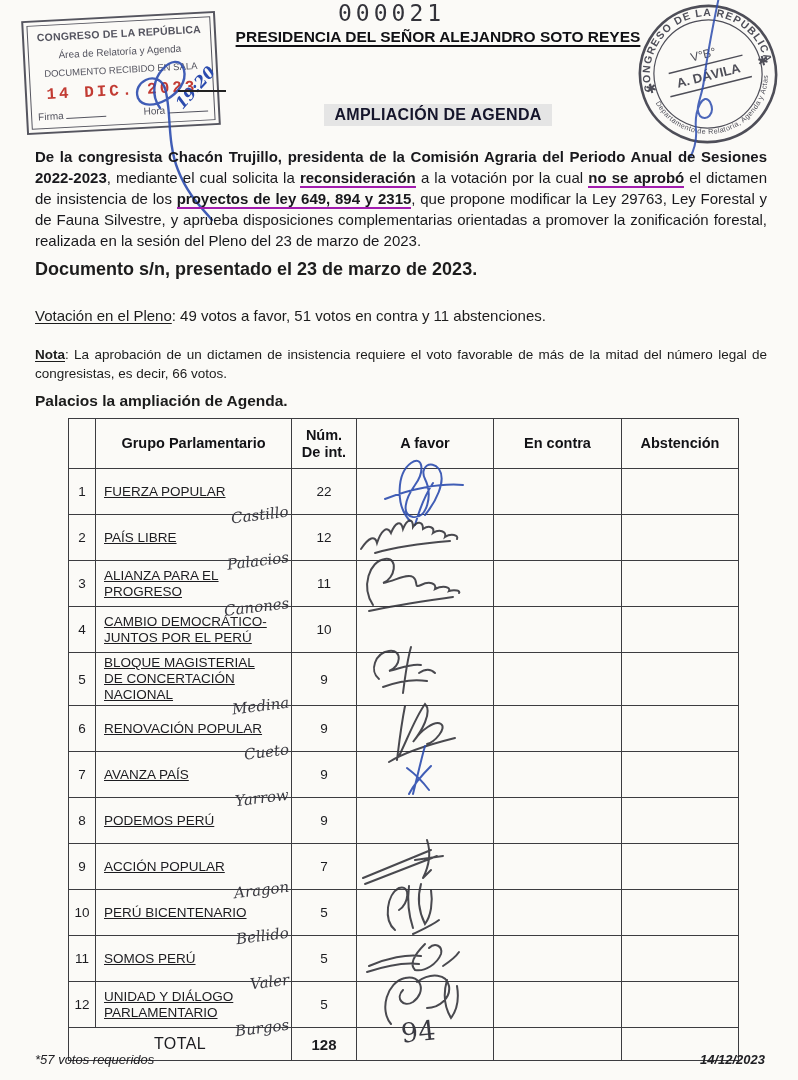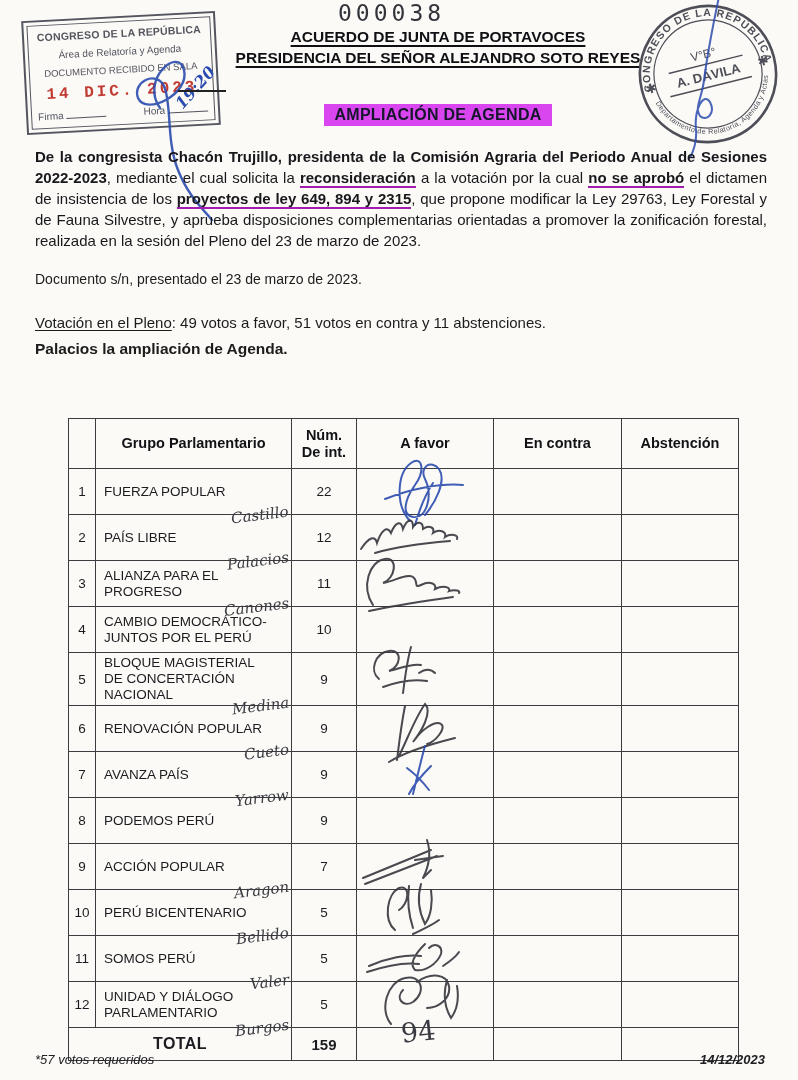--- a/index.html
+++ b/index.html
@@ -23,51 +23,51 @@
              font-family:"DejaVu Serif",serif;font-style:italic;transform:rotate(-48deg);font-weight:bold;}
 
   
   .doc-number{position:absolute;left:338px;top:0px;font-family:"DejaVu Sans Mono",monospace;
               font-size:23px;letter-spacing:4px;color:#33333a;}
   .title-block{position:absolute;left:222px;top:26px;width:432px;text-align:center;}
   .title-line{font-size:15.5px;font-weight:bold;color:#101014;line-height:21px;
               text-decoration:underline;text-decoration-thickness:2px;text-underline-offset:3px;}
   .title-ext{position:absolute;left:178px;top:90px;width:48px;height:2px;background:#222;}
   .subtitle-wrap{position:absolute;left:222px;top:104px;width:432px;text-align:center;}
-  .subtitle{display:inline-block;background:#d946ef;color:#15152b;font-weight:bold;
+  .subtitle{display:inline-block;background:#e5e5e5;color:#15152b;font-weight:bold;
             font-size:16px;padding:2px 10px;letter-spacing:.3px;}
 
   
   .round-stamp{position:absolute;left:624px;top:-10px;width:168px;height:168px;pointer-events:none;}
 
   
   .bodytext{position:absolute;left:35px;top:146px;width:732px;}
   .p1{font-size:15px;line-height:21px;text-align:justify;color:#18181c;}
   .b{font-weight:bold;}
   .bu{font-weight:bold;border-bottom:2px solid #a21caf;}
-  .docline{font-size:14px;font-weight:normal;margin-top:20px;}
+  .docline{font-size:18px;font-weight:bold;margin-top:8px;}
   .votacion{font-size:15px;margin-top:27px;}
   .u{text-decoration:underline;text-underline-offset:2px;margin-top:12px;}
   .nota{font-size:13.5px;line-height:19px;margin-top:21px;text-align:justify;}
   .consultar{font-size:15.5px;font-weight:bold;margin-top:9px;}
 
   
   .table-wrap{position:absolute;left:68px;top:418px;width:670px;}
   table{border-collapse:collapse;table-layout:fixed;width:670px;}
   th,td{border:1.5px solid #3c3c40;box-sizing:border-box;overflow:visible;}
   thead th{height:50px;font-size:14.5px;font-weight:bold;text-align:center;
            white-space:pre-line;line-height:17px;color:#121216;}
   td{height:46px;font-size:13.5px;color:#1c1c20;position:relative;}
   td.cnum,td.cint{text-align:center;font-size:13.5px;}
-  td.cgrupo{padding:2px 20px 2px 8px;line-height:16px;}
+  td.cgrupo{padding:2px 20px 2px 8px;line-height:16px;text-decoration:underline;}
   .hand{position:absolute;right:2px;bottom:-9px;font-family:"DejaVu Serif",serif;font-style:italic;
         font-size:15px;color:#3b3b42;transform:rotate(-7deg);white-space:nowrap;z-index:3;}
   .sig-svg{position:absolute;left:-2px;top:-14px;width:140px;height:74px;overflow:visible;pointer-events:none;z-index:2;}
   tr.total-row td{height:33px;}
-  .total-label{font-weight:bold;font-size:16px;text-align:center;letter-spacing:.4px;}
+  .total-label{font-weight:normal;font-size:16px;text-align:center;letter-spacing:.4px;}
   .total-val{font-weight:bold;font-size:15px;text-align:center;}
   .hand94{position:absolute;left:44px;top:-12px;font-family:"DejaVu Serif",serif;
           font-size:27px;color:#3a3a42;transform:rotate(-6deg);z-index:3;}
 
   
   .footer{position:absolute;left:35px;top:1052px;width:730px;display:flex;justify-content:space-between;
           font-size:13px;font-style:italic;color:#202024;}
   .footer .fr{font-weight:bold;}
 </style>
 </head>
@@ -86,24 +86,23 @@
         <span><span>Hora</span> <span class="rline"></span></span>
       </div>
     </div>
   </div>
 
   <svg class="blue-overlay" viewBox="0 0 220 210">
     <path d="M60 88 C40 60 78 26 84 50 C90 74 46 96 38 78 C32 62 56 50 64 66 C72 84 66 120 78 150 C88 176 104 190 112 200" fill="none" stroke="#2b4bae" stroke-width="2.4" stroke-linecap="round" opacity="0.9"></path>
   </svg>
   <div class="hora-hand">19:20</div>
 
-  <div class="doc-number">000038</div>
+  <div class="doc-number">000021</div>
 
   <div class="title-block">
-    <div class="title-line">ACUERDO DE JUNTA DE PORTAVOCES</div>
     <div class="title-line">PRESIDENCIA DEL SEÑOR ALEJANDRO SOTO REYES</div>
   </div>
   <div class="title-ext"></div>
   <div class="subtitle-wrap">
     <span class="subtitle">AMPLIACIÓN DE AGENDA</span>
   </div>
 
   <svg class="round-stamp" viewBox="0 0 168 168">
     <g transform="rotate(-14 84 84)" fill="none" stroke="#4e4e58">
       <circle cx="84" cy="84" r="68" stroke-width="2.6"></circle>
@@ -131,20 +130,23 @@
   <div class="bodytext">
     <div class="p1">
       <span class="b">De la congresista Chacón Trujillo, presidenta de la Comisión Agraria del Periodo Anual de Sesiones 2022-2023</span><span>, mediante el cual solicita la </span><span class="bu">reconsideración</span><span> a la votación por la cual </span><span class="bu">no se aprobó</span><span> el dictamen de insistencia de los </span><span class="bu">proyectos de ley 649, 894 y 2315</span><span>, que propone modificar la Ley 29763, Ley Forestal y de Fauna Silvestre, y aprueba disposiciones complementarias orientadas a promover la zonificación forestal, realizada en la sesión del Pleno del 23 de marzo de 2023.</span>
     </div>
     <div class="docline">Documento s/n, presentado el 23 de marzo de 2023.</div>
 
     <div class="votacion">
       <span class="u">Votación en el Pleno</span><span>: 49 votos a favor, 51 votos en contra y 11 abstenciones.</span>
     </div>
 
+    <div class="nota">
+      <span class="b u">Nota</span><span>: La aprobación de un dictamen de insistencia requiere el voto favorable de más de la mitad del número legal de congresistas, es decir, 66 votos.</span>
+    </div>
 
     <div class="consultar">Palacios la ampliación de Agenda.</div>
   </div>
 
   <div class="table-wrap">
     <table>
       <colgroup>
         <col style="width:27px">
           <col style="width:196px">
           <col style="width:65px">
@@ -295,21 +297,21 @@
             <td>
               <svg class="sig-svg" viewBox="0 0 140 74">
                 <path d="M36 56 C24 42 32 14 50 10 C66 6 72 24 58 34 C48 40 40 30 48 22 M62 14 C76 4 92 6 94 18 C96 30 84 40 72 40 M92 12 C88 26 90 40 96 50 C102 42 104 30 102 18" fill="none" stroke="#35353c" stroke-width="2" stroke-linecap="round" opacity="0.9"></path>
               </svg>
             </td>
             <td></td>
             <td></td>
           </tr>
           <tr class="total-row">
             <td class="total-label" colspan="2">TOTAL</td>
-            <td class="total-val">159</td>
+            <td class="total-val">128</td>
             <td>
               <span class="hand94">94</span>
             </td>
             <td></td>
             <td></td>
           </tr>
         </tbody>
     </table>
   </div>
 

